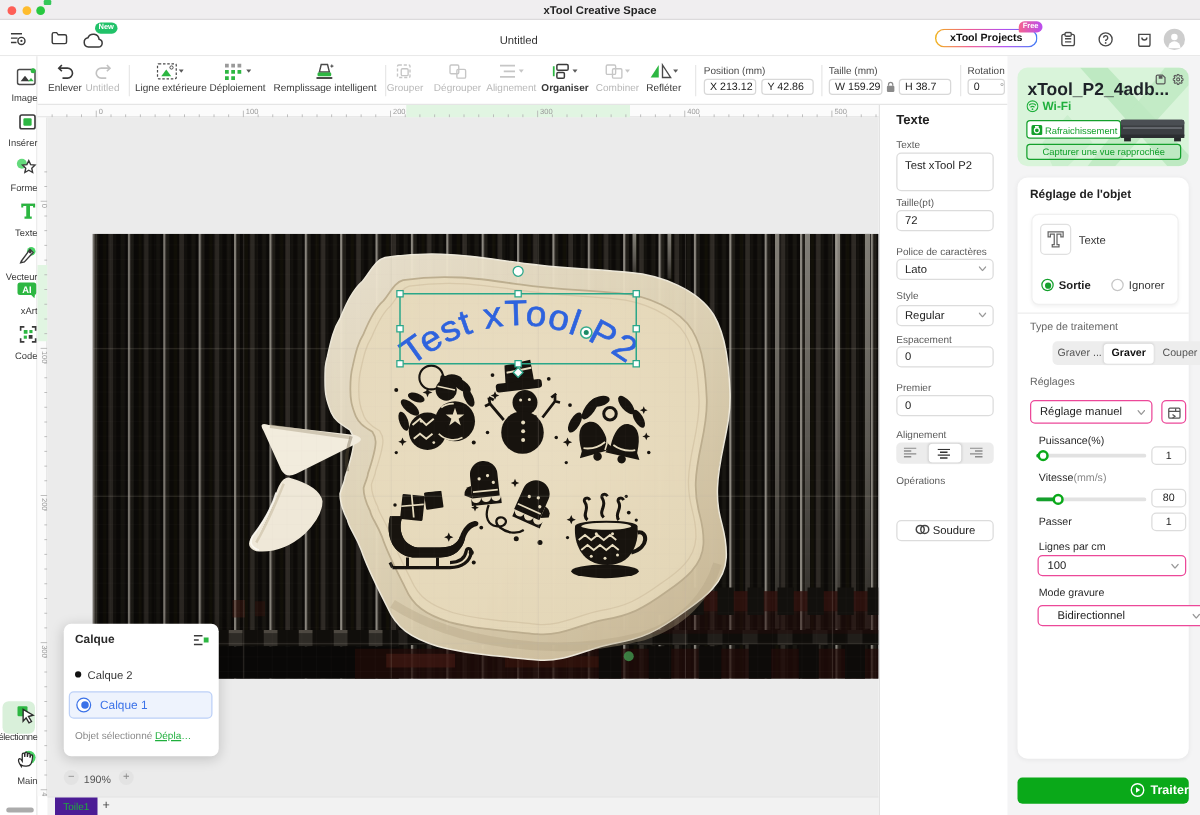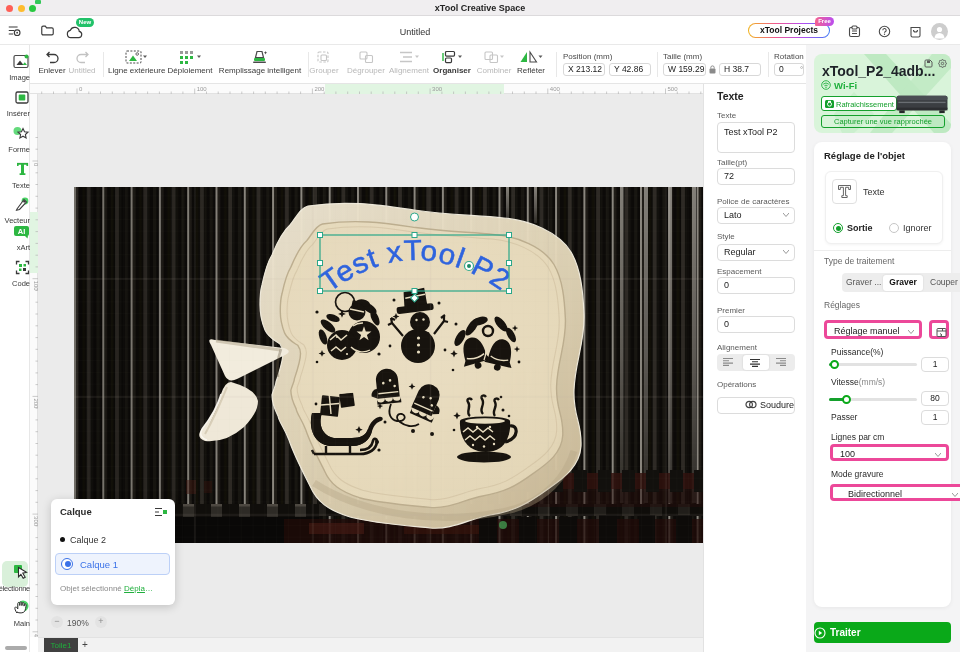--- a/index.html
+++ b/index.html
@@ -29,21 +29,21 @@
 #canvas{left:38px;top:94px;width:665px;height:543px;background:#ebebeb}
 #tabbar{left:38px;top:637px;width:665px;height:15px;background:#f2f2f2;border-top:1px solid #e2e2e2}
 
 #tpanel{left:703px;top:84px;width:103px;height:568px;background:#fff;border-left:1px solid #e2e2e2}
 .plabel{position:absolute;left:13px;font-size:8px;color:#5a5a5a;white-space:nowrap}
 .pbox{position:absolute;left:13px;width:78px;height:17px;border:1px solid #dcdcdc;border-radius:4px;background:#fff;font-size:9px;color:#222;line-height:15px;padding-left:6px;white-space:nowrap}
 .caret{position:absolute;right:5px;top:5px;width:6px;height:4px}
 
 #rpanel{left:806px;top:45px;width:154px;height:607px;background:#f4f4f5}
 .rlabel{position:absolute;font-size:8.5px;color:#4e4e4e;white-space:nowrap}
-.rbox{position:absolute;border:3px solid #ec4899;border-radius:4px;background:#fff;font-size:9px;color:#222;white-space:nowrap}
+.rbox{position:absolute;border:1px solid #ec4899;border-radius:4px;background:#fff;font-size:9px;color:#222;white-space:nowrap}
 .vbox{position:absolute;width:28px;height:15px;border:1px solid #dcdcdc;border-radius:4px;background:#fff;font-size:8.5px;color:#222;line-height:13px;text-align:center}
 .slider{position:absolute;height:3px;background:#e2e2e2;border-radius:2px}
 .thumb{position:absolute;width:9px;height:9px;border-radius:50%;background:#fff;border:2px solid #0aa919;top:-3.5px}
 </style></head>
 <body>
 
 <div class="abs" id="titlebar">
  <div class="abs tl" style="left:6px;background:#fe5f57"></div>
  <div class="abs tl" style="left:17.5px;background:#febc2e"></div>
  <div class="abs tl" style="left:29px;background:#28c840"></div>
@@ -726,21 +726,21 @@
   </div>
   <div class="abs" style="left:9px;top:85px;font-size:8px;color:#8a8a8a;white-space:nowrap">Objet sélectionné <span style="color:#1faf3c;text-decoration:underline">Dépla</span><span style="color:#1faf3c">…</span></div>
  </div>
 
  <div class="abs" style="left:13px;top:522px;width:12px;height:12px;border-radius:50%;background:#e3e3e3;color:#8a8a8a;font-size:9px;line-height:10px;text-align:center">−</div>
  <div class="abs" style="left:29px;top:524px;font-size:8.5px;color:#555">190%</div>
  <div class="abs" style="left:57px;top:522px;width:12px;height:12px;border-radius:50%;background:#e3e3e3;color:#8a8a8a;font-size:9px;line-height:11px;text-align:center">+</div>
 </div>
 
 <div class="abs" id="tabbar">
- <div class="abs" style="left:6px;top:0;width:34px;height:15px;background:#404040;color:#1faf3c;font-size:8px;text-align:center;line-height:15px">Toile1</div>
+ <div class="abs" style="left:6px;top:0;width:34px;height:15px;background:#4c1d95;color:#1faf3c;font-size:8px;text-align:center;line-height:15px">Toile1</div>
  <div class="abs" style="left:44px;top:1px;font-size:10px;color:#444">+</div>
 </div>
 
 <div class="abs" id="tpanel">
  <div class="abs" style="left:13px;top:6px;font-size:10.5px;font-weight:bold;color:#222">Texte</div>
  <div class="plabel" style="top:27px">Texte</div>
  <div class="pbox" style="top:38px;height:31px;line-height:14px;padding-top:2px">Test xTool P2</div>
  <div class="plabel" style="top:74px">Taille(pt)</div>
  <div class="pbox" style="top:84px">72</div>
  <div class="plabel" style="top:113px">Police de caractères</div>
@@ -762,21 +762,21 @@
       </svg>
   <div class="abs" style="left:26px;top:1px;width:26px;height:15px;background:#fff;border-radius:3px;box-shadow:0 0 2px rgba(0,0,0,.15)"></div>
   <svg class="abs" style="left:33px;top:5px" width="11" height="9" viewBox="0 0 11 9">
         <path d="M0 .5 h10 M2 2.8 h6 M0 5.1 h10 M2 7.4 h6" stroke="#333" stroke-width="1.1"></path>
       </svg>
   <svg class="abs" style="left:59px;top:4px" width="11" height="9" viewBox="0 0 11 9">
         <path d="M0 .5 h10 M4 2.8 h6 M0 5.1 h10 M4 7.4 h6" stroke="#8a8a8a" stroke-width="1.1"></path>
       </svg>
  </div>
  <div class="plabel" style="top:296px">Opérations</div>
- <div class="pbox" style="top:313px;text-align:right;padding-left:0">
+ <div class="pbox" style="top:332px;text-align:center;padding-left:0">
   <svg style="vertical-align:-2px" width="12" height="11" viewBox="0 0 12 11">
         <circle cx="4.2" cy="5.5" r="3.2" fill="none" stroke="#444" stroke-width="1.2"></circle>
         <circle cx="7.8" cy="5.5" r="3.2" fill="none" stroke="#444" stroke-width="1.2"></circle>
       </svg> Soudure</div>
 </div>
 
 <div class="abs" id="rpanel">
 
  <div class="abs" style="left:8px;top:9px;width:137px;height:79px;background:#d9f4da;border-radius:8px;overflow:hidden">
   <svg class="abs" style="left:0;top:0" width="137" height="79">
@@ -872,18 +872,18 @@
    <svg class="caret" style="top:6px" viewBox="0 0 6 4" width="6" height="4">
           <path d="M0 0 L3 3.5 6 0" fill="none" stroke="#999" stroke-width="1"></path>
         </svg></div>
   <div class="rlabel" style="left:17px;top:327px;color:#2a2a2a">Mode gravure</div>
   <div class="rbox" style="left:16px;top:342px;width:136px;height:17px;line-height:15px;padding-left:15px">Bidirectionnel
    <svg class="caret" style="top:6px" viewBox="0 0 6 4" width="6" height="4">
           <path d="M0 0 L3 3.5 6 0" fill="none" stroke="#999" stroke-width="1"></path>
         </svg></div>
  </div>
 
- <div class="abs" style="left:8px;top:577px;width:137px;height:21px;background:#0aa919;border-radius:4px;text-align:left;color:#fff;font-size:10px;font-weight:bold;line-height:21px">
+ <div class="abs" style="left:8px;top:577px;width:137px;height:21px;background:#0aa919;border-radius:4px;text-align:right;color:#fff;font-size:10px;font-weight:bold;line-height:21px">
   <svg style="vertical-align:-2.5px;margin-right:4px" width="12" height="12" viewBox="0 0 12 12">
         <circle cx="6" cy="6" r="5" fill="none" stroke="#fff" stroke-width="1.1"></circle>
         <path d="M4.8 3.8 L8.2 6 4.8 8.2 Z" fill="#fff"></path>
       </svg>Traiter</div>
 </div>
 
 </body></html>

